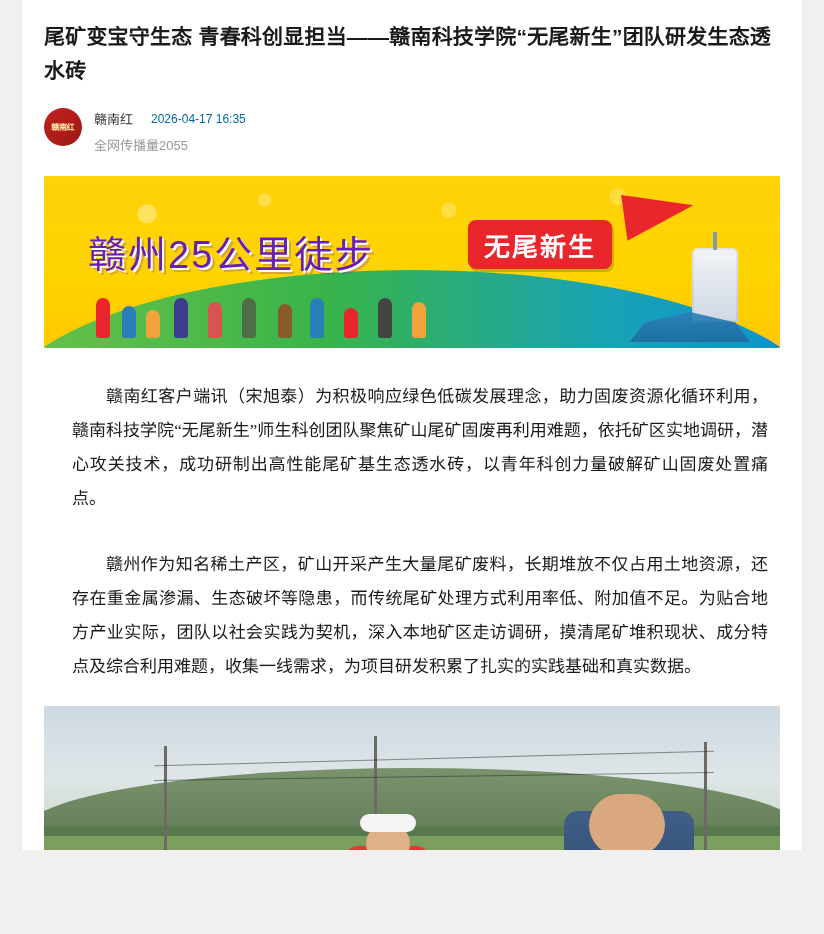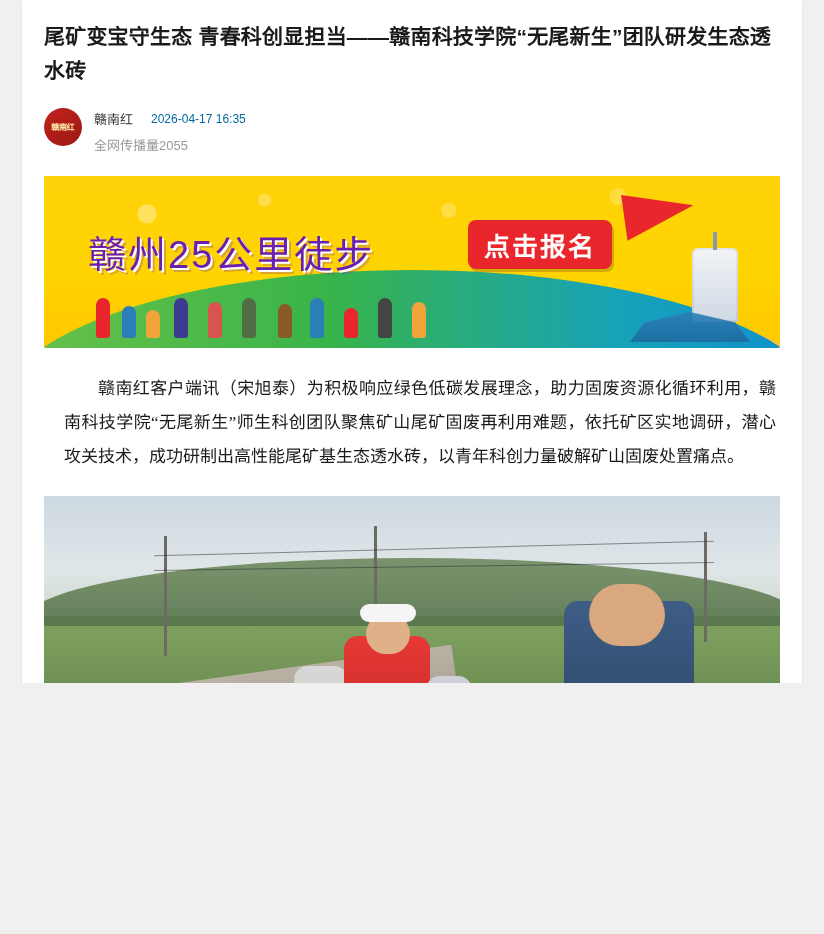--- a/index.html
+++ b/index.html
@@ -4,21 +4,21 @@
 <style>
   html, body {
     margin: 0;
     padding: 0;
     background: #f0f0f0;
     font-family: "Liberation Sans", sans-serif;
   }
   #page {
     position: relative;
     width: 824px;
-    height: 683px;
+    height: 850px;
     background: #f0f0f0;
     overflow: hidden;
   }
   .article-card {
     position: absolute;
     left: 22px;
     top: 0;
     width: 780px;
     min-height: 934px;
     background: #ffffff;
@@ -195,21 +195,21 @@
     position: absolute;
     right: 30px;
     bottom: 6px;
     width: 120px;
     height: 30px;
     background: linear-gradient(180deg,#2a7fb8,#1e6a9e);
     clip-path: polygon(0 100%, 12% 35%, 50% 0, 88% 35%, 100% 100%);
     opacity: 0.9;
   }
   .para {
-    margin: 4px;
+    margin: 12px;
     padding: 20px 22px 0 38px;
     font-size: 17px;
     line-height: 34px;
     color: #1a1a1a;
     text-align: justify;
     text-indent: 2em;
     font-family: "Liberation Serif", serif;
   }
   .photo {
     position: relative;
@@ -345,24 +345,25 @@
         <div class="walker" style="left:248px;height:30px;background:#e8262c;"></div>
         <div class="walker" style="left:282px;background:#444444;"></div>
         <div class="walker" style="left:316px;height:36px;background:#f2a33c;"></div>
       </div>
 
       <div class="banner-flag"></div>
       <div class="banner-tower"></div>
       <div class="banner-roof"></div>
 
       <div class="banner-title">赣州25公里徒步</div>
-      <div class="banner-cta">点击报名</div>
+      <div class="banner-cta">无尾新生</div>
     </div>
 
     <p class="para">赣南红客户端讯（宋旭泰）为积极响应绿色低碳发展理念，助力固废资源化循环利用，赣南科技学院“无尾新生”师生科创团队聚焦矿山尾矿固废再利用难题，依托矿区实地调研，潜心攻关技术，成功研制出高性能尾矿基生态透水砖，以青年科创力量破解矿山固废处置痛点。</p>
+    <p class="para">赣州作为知名稀土产区，矿山开采产生大量尾矿废料，长期堆放不仅占用土地资源，还存在重金属渗漏、生态破坏等隐患，而传统尾矿处理方式利用率低、附加值不足。为贴合地方产业实际，团队以社会实践为契机，深入本地矿区走访调研，摸清尾矿堆积现状、成分特点及综合利用难题，收集一线需求，为项目研发积累了扎实的实践基础和真实数据。</p>
 
     <div class="photo">
       <div class="photo-sky"></div>
       <div class="photo-hills"></div>
       <div class="photo-field"></div>
       <div class="photo-road"></div>
       <div class="photo-pipe"></div>
 
       <div class="photo-pole" style="left:120px; top:40px; height:120px;"></div>
       <div class="photo-pole" style="left:330px; top:30px; height:90px;"></div>

